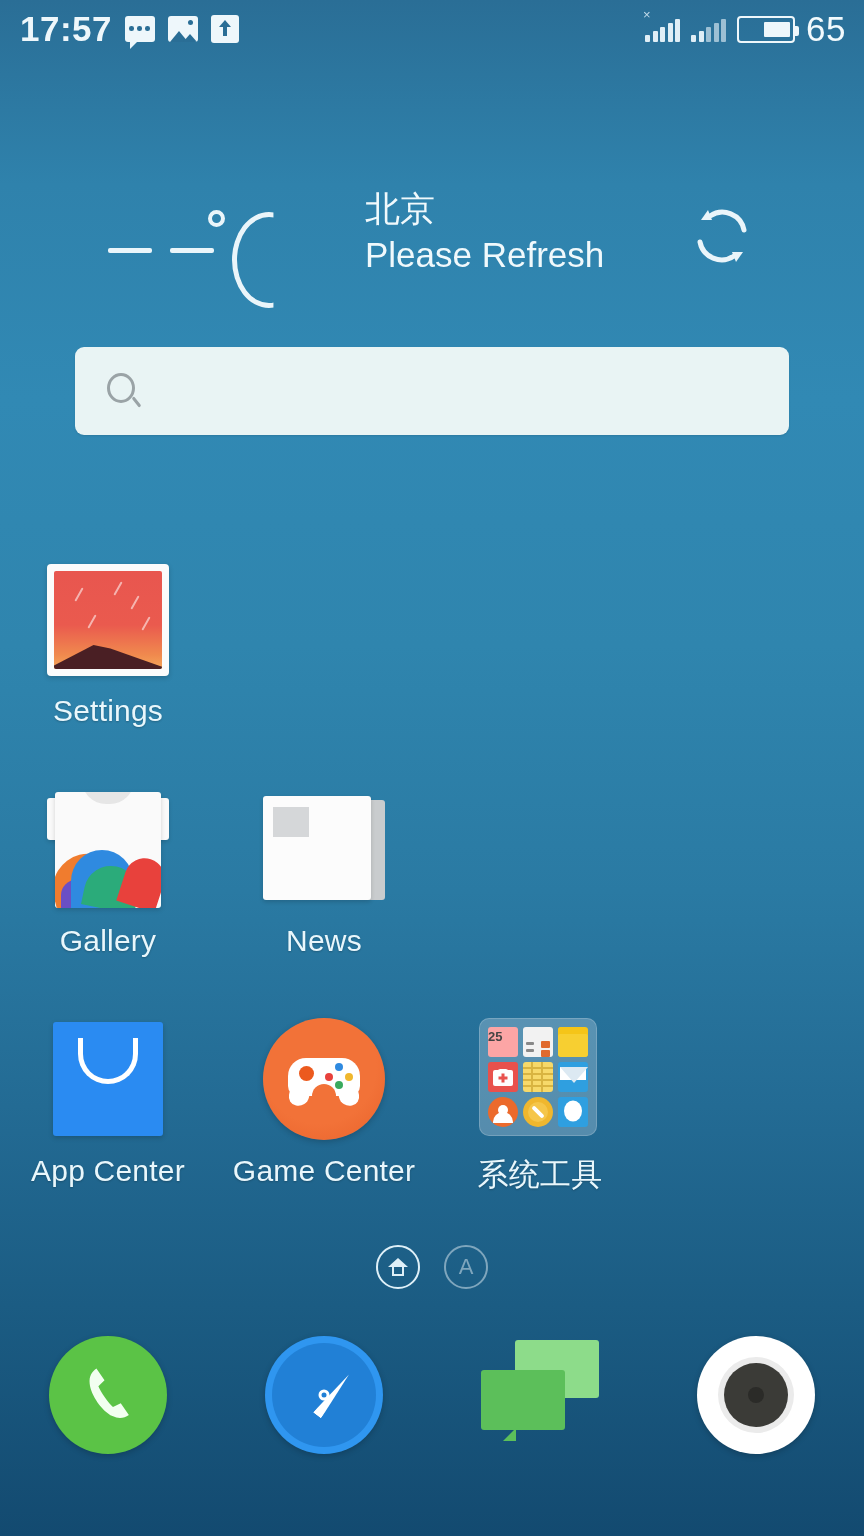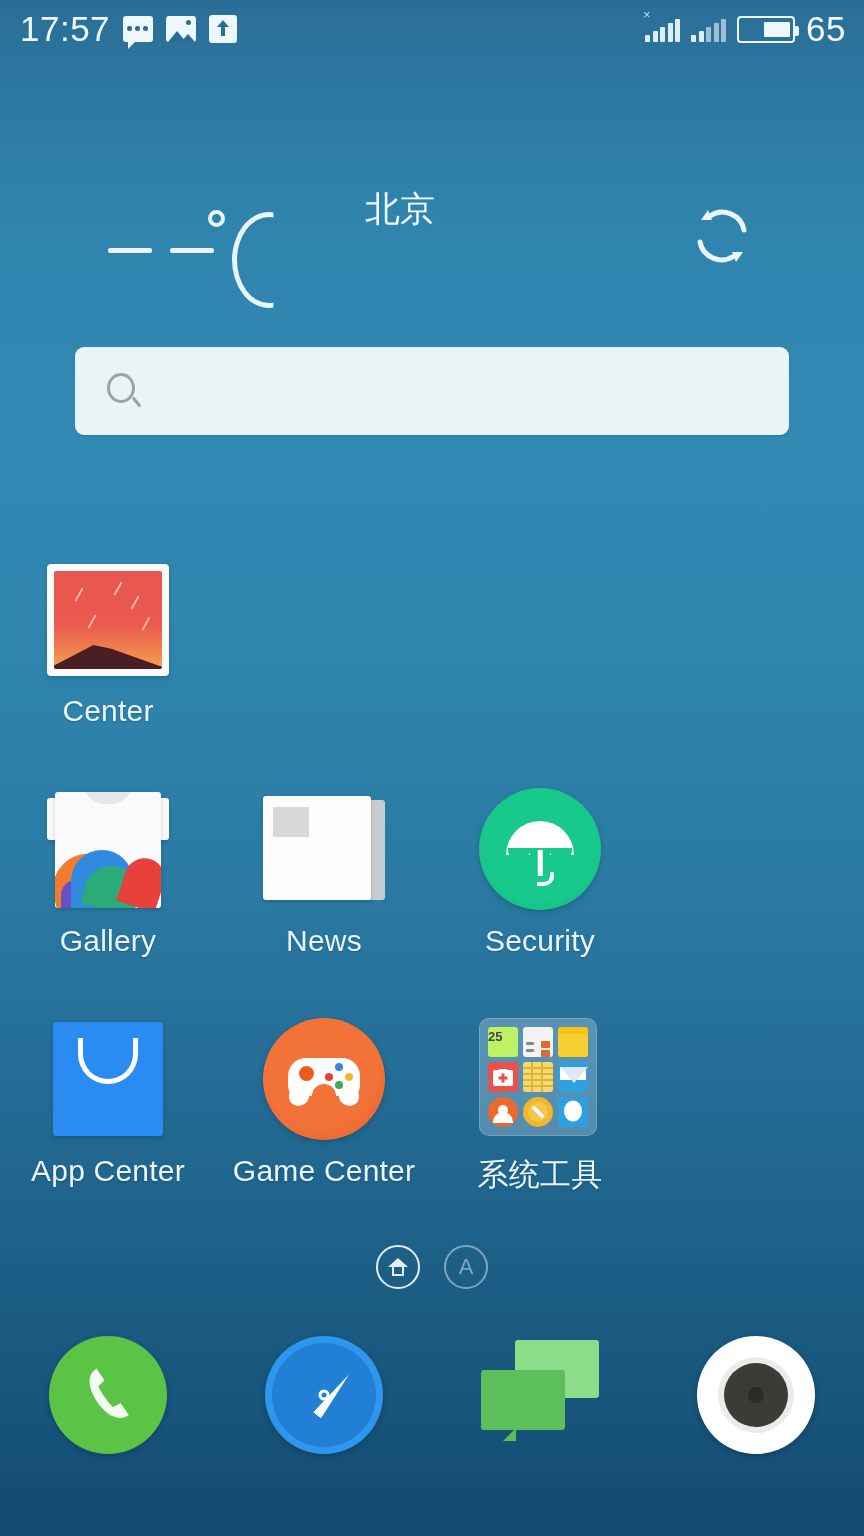--- a/index.html
+++ b/index.html
@@ -21,21 +21,21 @@
   }
 
   
   .statusbar{
     position:absolute; top:0; left:0; width:864px; height:58px;
     display:flex; align-items:center; justify-content:space-between;
     padding:0 18px 0 20px;
   }
   .sb-left{ display:flex; align-items:center; gap:13px; }
   .sb-right{ display:flex; align-items:center; gap:11px; }
-  .sb-clock{ font-size:35px; color:#eef7fb; letter-spacing:0.5px; font-weight:400; }
+  .sb-clock{ font-size:35px; color:#eef7fb; letter-spacing:0.5px; font-weight:700; }
   .sb-batt-num{ font-size:35px; color:#f2fafd; letter-spacing:0.5px; }
 
   .ic-msg{ position:relative; width:30px; height:26px; }
   .ic-msg .bub{ position:absolute; inset:0; background:#eef7fb; border-radius:3px; }
   .ic-msg .tail{ position:absolute; left:5px; bottom:-7px; width:0;height:0;
     border-left:8px solid #eef7fb; border-bottom:8px solid transparent;}
   .ic-msg .dots{ position:absolute; top:10px; left:4px; display:flex; gap:3.5px; }
   .ic-msg .dots i{ width:4.5px;height:4.5px;border-radius:50%;background:#2a6e96; display:block;}
 
   .ic-photo{ width:30px;height:26px;background:#eef7fb;border-radius:3px;position:relative;overflow:hidden;}
@@ -227,21 +227,21 @@
      box-shadow:0 2px 5px rgba(0,0,0,.14);}
   .ic-set .gear{position:absolute;left:50%;top:50%;transform:translate(-50%,-50%);width:76px;height:76px;}
   .ic-set .gear svg{width:76px;height:76px;display:block;}
 
   
   .ic-fold{width:118px;height:118px;border-radius:10px;background:rgba(235,245,250,.26);
      padding:9px;display:grid;grid-template-columns:repeat(3,1fr);grid-template-rows:repeat(3,1fr);
      gap:5px;box-shadow:inset 0 0 0 1px rgba(255,255,255,.18);}
   .mini{border-radius:3px;position:relative;overflow:hidden;}
 
-  .m-cal{background:#bef264;}
+  .m-cal{background:#fca5a5;}
   .m-cal .top{height:8px;background:#e8504a;}
   .m-cal .num{font-size:13px;color:#444;text-align:center;line-height:20px;font-weight:bold;}
   .m-calc{background:#f2f2f2;}
   .m-calc .scr{height:9px;background:#ffffff;margin:2px;}
   .m-calc .k{position:absolute;width:9px;height:7px;background:#e06a2e;border-radius:1px;}
   .m-calc .km{position:absolute;width:8px;height:3px;background:#888;border-radius:1px;}
   .m-folder{background:#f5c518;}
   .m-folder .tab{position:absolute;left:0;top:0;width:46%;height:22%;background:#f5c518;border-radius:2px 4px 0 0;}
   .m-folder .bd{position:absolute;left:0;bottom:0;width:100%;height:78%;background:#f7cf31;border-radius:2px;}
   .m-med{background:#e8514c;}
@@ -376,20 +376,21 @@
 <div class="weather">
   <div class="w-temp">
     <span class="w-dash">
         <i></i>
         <i></i>
       </span>
     <span class="w-deg"></span>
     <span class="w-c"></span>
   </div>
   <div class="w-city">北京</div>
+  <div class="w-sub">Please Refresh</div>
   <div class="w-refresh">
     <svg viewBox="0 0 68 68">
       <path d="M12,40 A22,22 0 0 0 46,54" fill="none" stroke="#eaf5fa" stroke-width="5" stroke-linecap="round"></path>
       <path d="M56,28 A22,22 0 0 0 22,14" fill="none" stroke="#eaf5fa" stroke-width="5" stroke-linecap="round"></path>
       <path d="M20,8 L24,18 L13,18 Z" fill="#eaf5fa"></path>
       <path d="M48,60 L44,50 L55,50 Z" fill="#eaf5fa"></path>
     </svg>
   </div>
 </div>
 
@@ -410,21 +411,21 @@
         <div class="pic">
           <span class="str" style="left:22%;top:16%"></span>
           <span class="str" style="left:58%;top:10%"></span>
           <span class="str" style="left:74%;top:24%"></span>
           <span class="str" style="left:34%;top:44%"></span>
           <span class="str" style="left:84%;top:46%"></span>
           <span class="mtn"></span>
         </div>
       </div>
         </div>
-      <div class="applabel">Center</div>
+      <div class="applabel">Settings</div>
     </div>
   </div>
 
   <div class="row">
     <div class="cell">
       <div class="iconbox">
           <div class="ic-thm">
         <span class="sl l"></span>
             <span class="sl r"></span>
         <span class="shirt">
@@ -449,33 +450,20 @@
           <span class="ln" style="width:46px;margin-left:43px"></span>
           <span class="ln" style="width:46px;margin-left:43px"></span>
           <span class="ln" style="width:38px;margin-left:43px"></span>
           <span class="lnw"></span>
           <span class="lnw" style="width:70%"></span>
         </span>
       </div>
         </div>
       <div class="applabel">News</div>
     </div>
-    <div class="cell">
-      <div class="iconbox">
-          <div class="ic-sec">
-        <span class="canopy"></span>
-        <span class="scallop" style="left:29px"></span>
-        <span class="scallop" style="left:50px"></span>
-        <span class="scallop" style="left:71px"></span>
-        <span class="handle"></span>
-            <span class="hook"></span>
-      </div>
-        </div>
-      <div class="applabel">Security</div>
-    </div>
   </div>
 
   <div class="row">
     <div class="cell">
       <div class="iconbox">
           <div class="ic-app">
         <span class="arc"></span>
       </div>
         </div>
       <div class="applabel">App Center</div>

